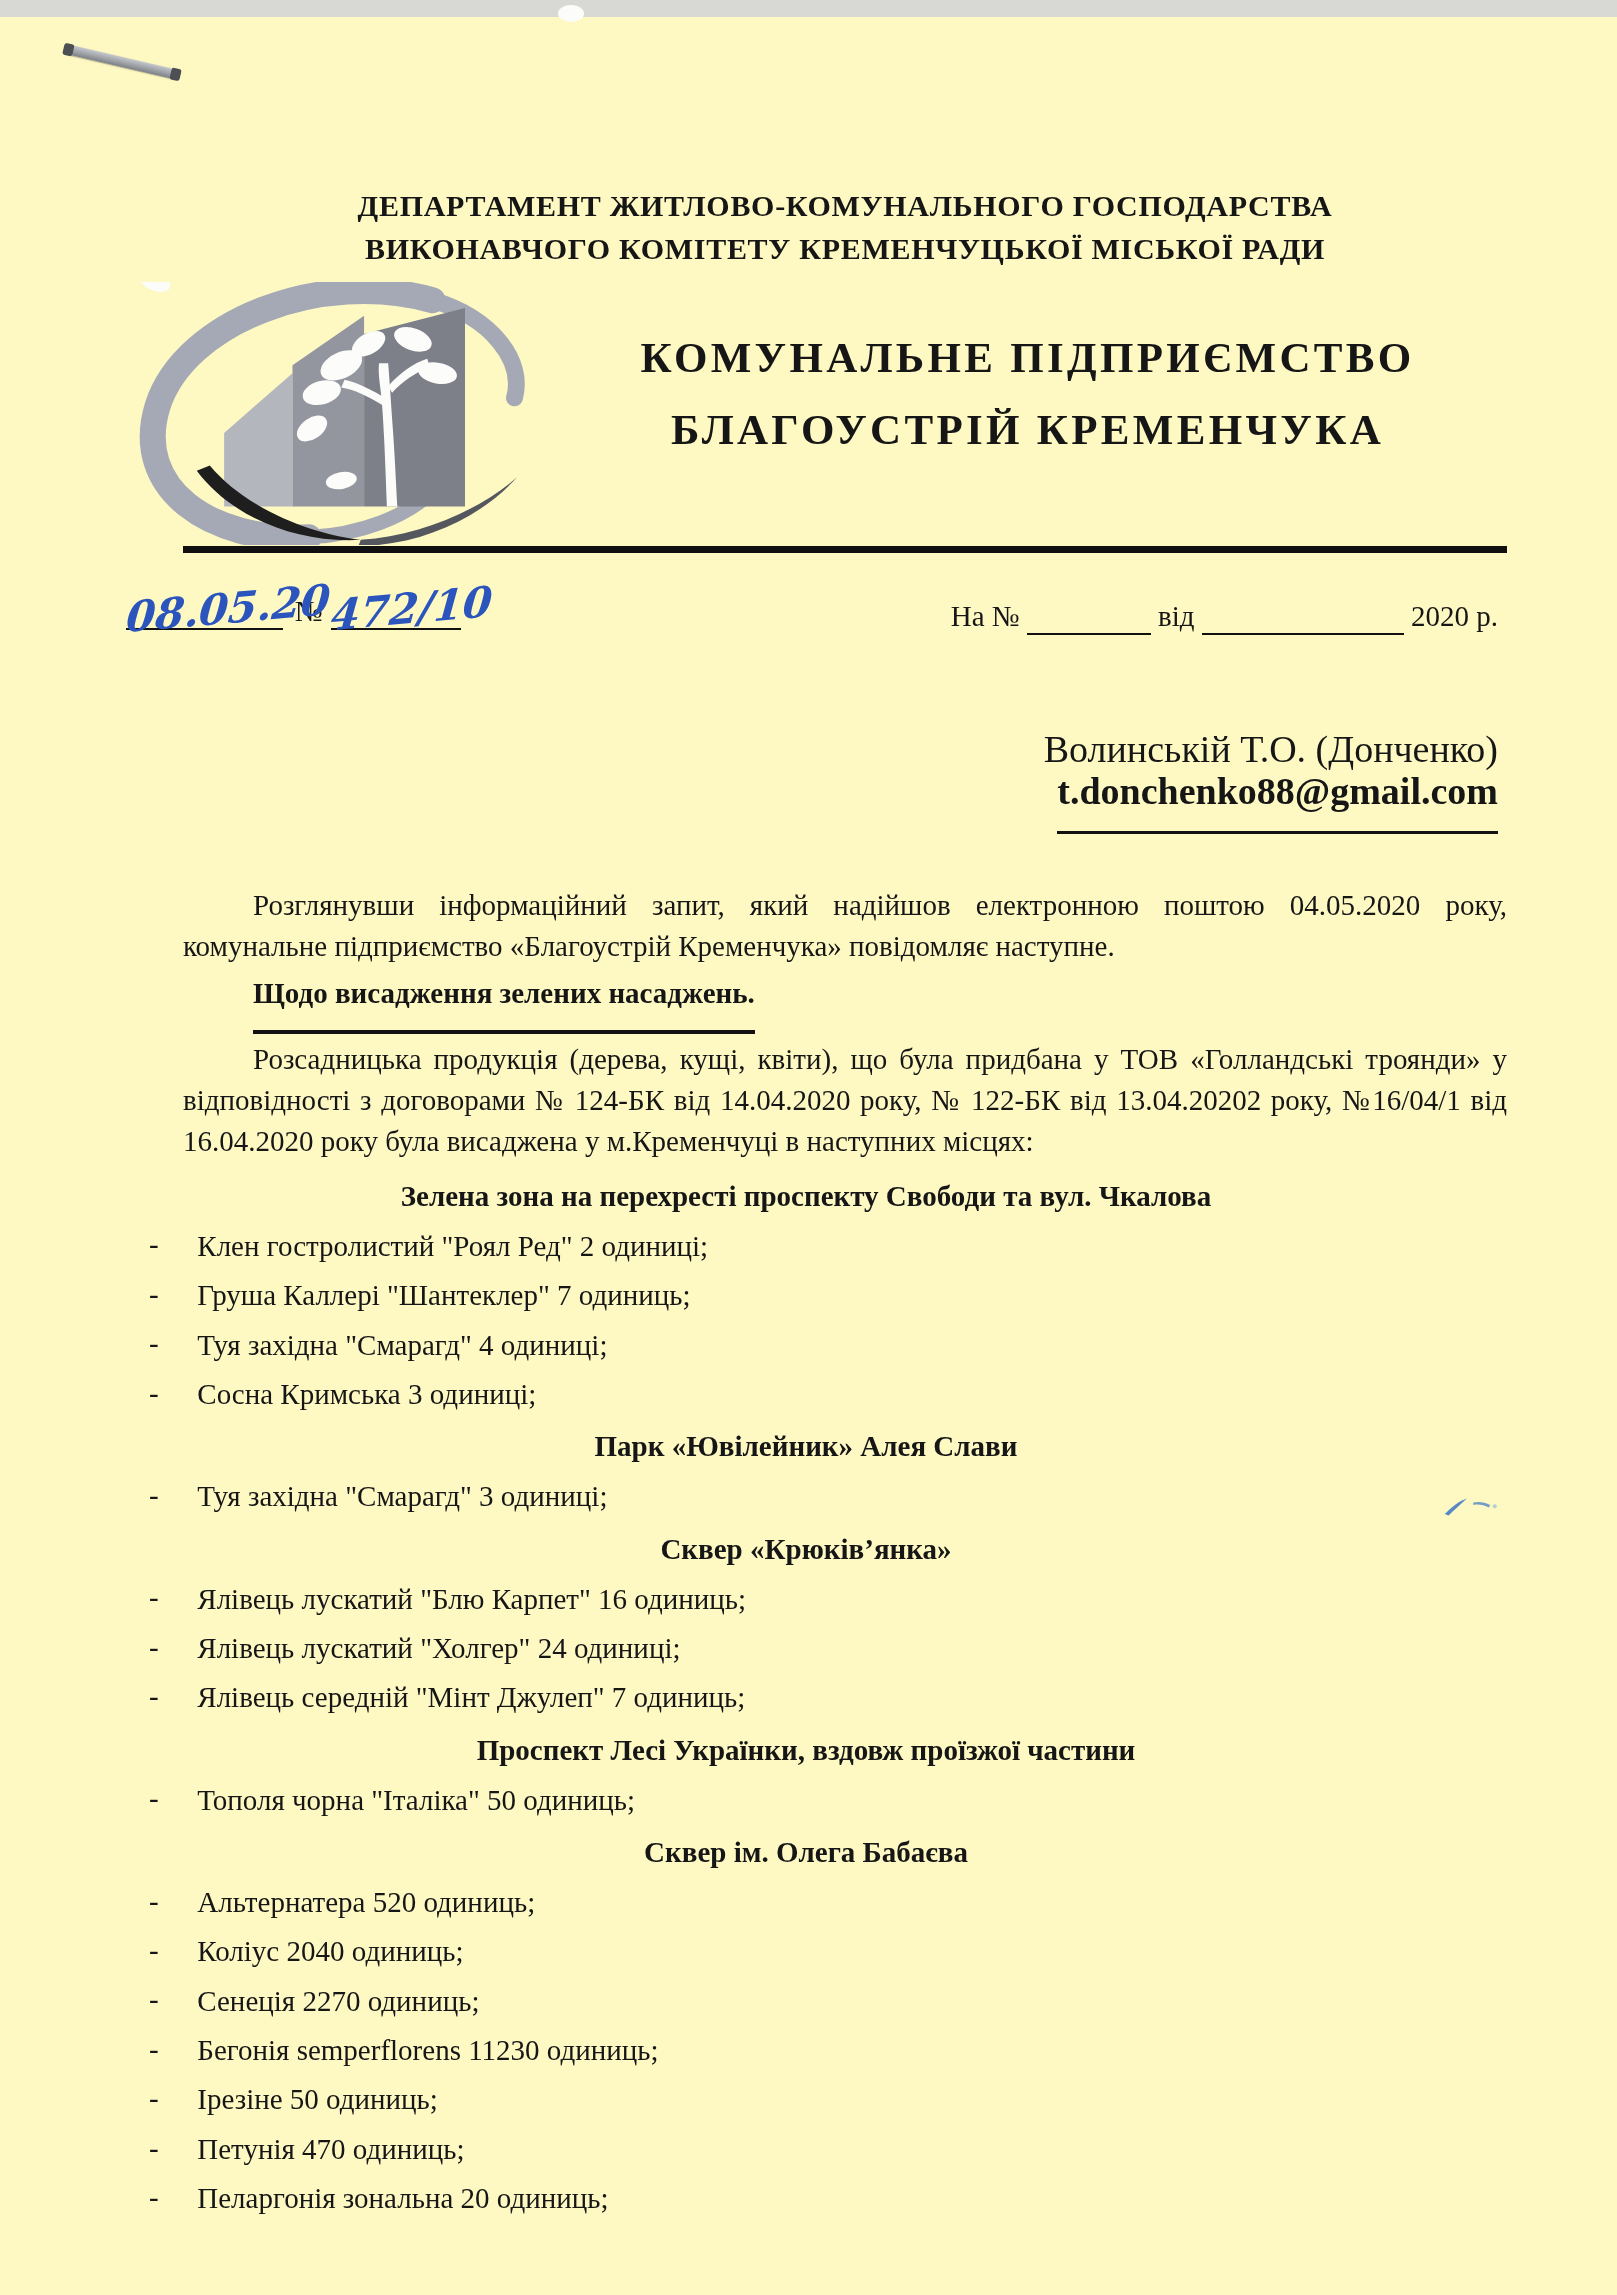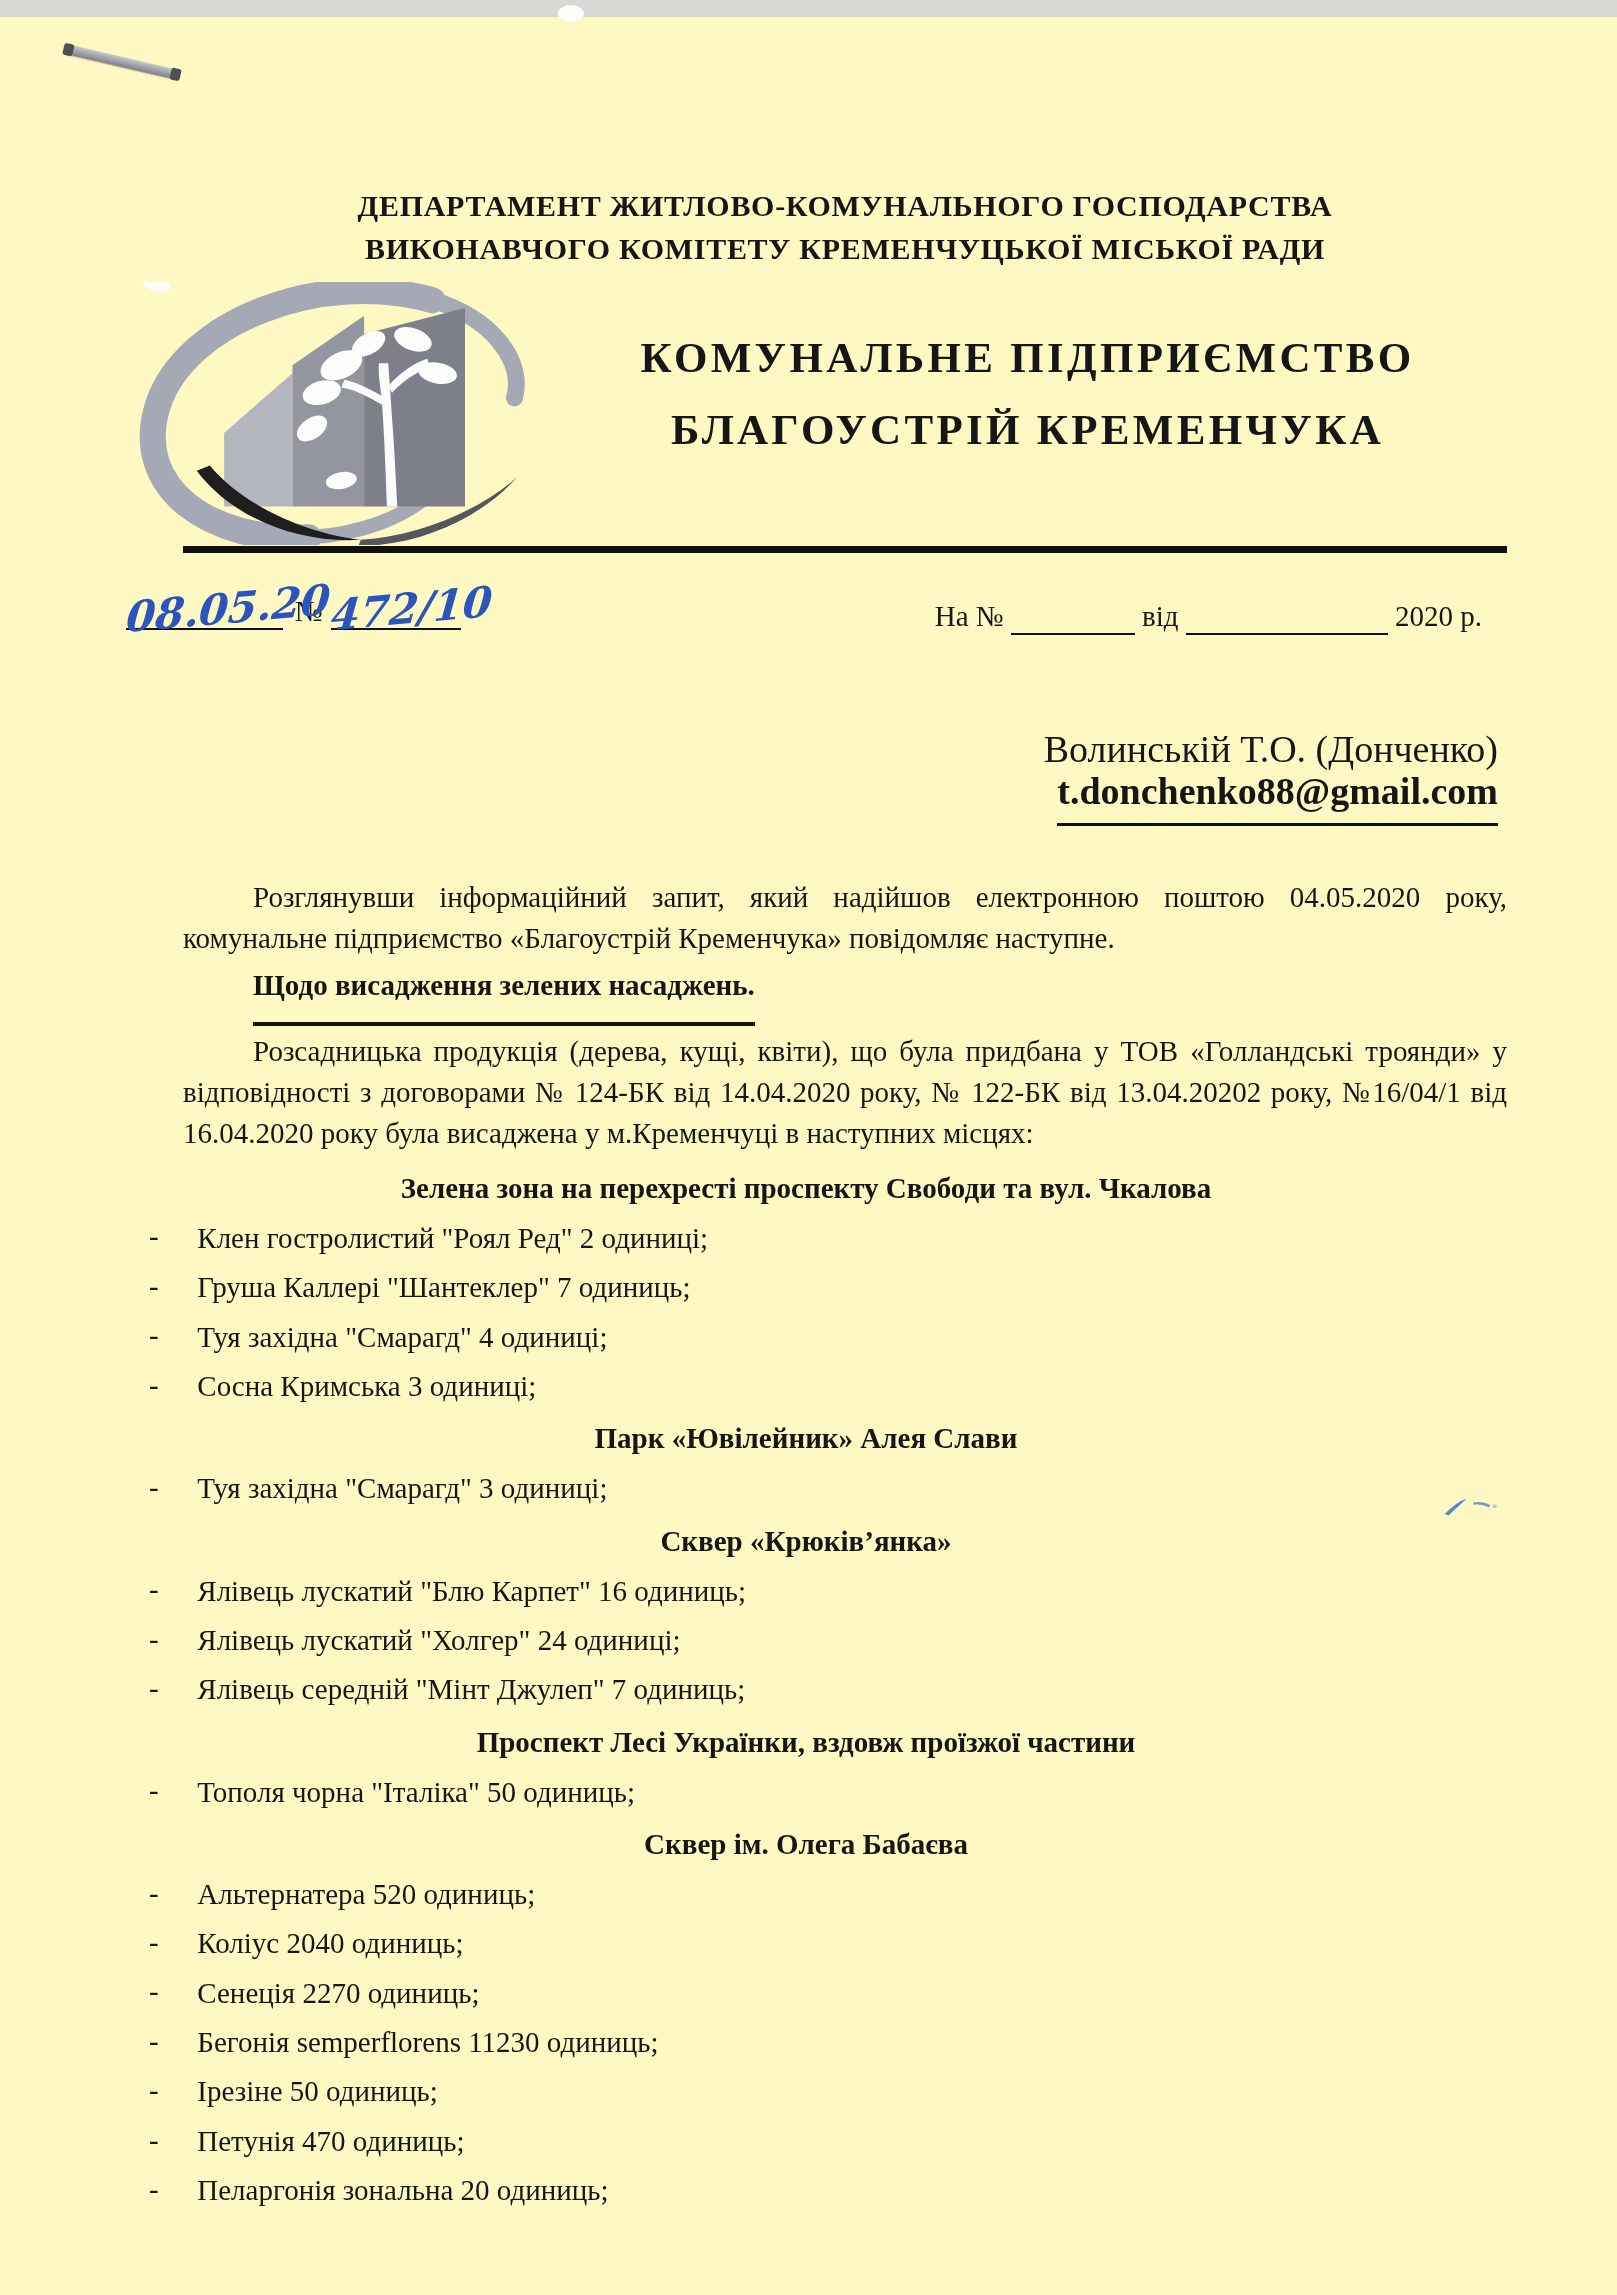--- a/index.html
+++ b/index.html
@@ -31,37 +31,37 @@
   .logo-row{position:relative;height:266px;margin-top:9px;}
   .logo{position:absolute;left:-57px;top:2.6px;width:428px;height:263px;}
   .company{position:absolute;left:365px;right:0;top:43px;text-align:center;font-weight:bold;font-size:43px;line-height:72px;letter-spacing:3.3px;}
 
   .rule{height:6.5px;background:#101010;margin-top:1.3px;}
 
   .addr{text-align:center;font-size:26px;line-height:33px;margin-top:7.8px;}
 
   .ref-row{position:relative;margin-top:33px;height:65px;font-size:29px;}
   .ref-left{position:absolute;left:-57px;top:0;white-space:nowrap;}
-  .ref-right{position:absolute;right:25px;top:14.3px;white-space:nowrap;}
+  .ref-right{position:absolute;right:9px;top:14.3px;white-space:nowrap;}
   .u{display:inline-block;border-bottom:2.6px solid #111;text-align:center;vertical-align:baseline;}
   .u-date{width:157px;}
   .u-num{width:130px;}
   .u-na{width:124px;}
   .u-vid{width:202px;}
   .no-label{margin:0 9px 0 11.7px;}
   .hw{
     display:inline-block;
     font-family:"DejaVu Serif", serif;font-style:italic;font-weight:bold;
     color:#2b55bd;font-size:42px;line-height:42px;
     transform:rotate(-5deg) skewX(-10deg);
     position:relative;top:2.6px;
   }
 
   .recipient{margin-top:77px;text-align:right;padding-right:9px;font-size:38px;line-height:42px;font-family:Liberation Serif, serif;}
-  .recipient .email{font-weight:bold;border-bottom:3.9px solid #111;display:inline-block;padding-bottom:11px;}
+  .recipient .email{font-weight:bold;border-bottom:3.9px solid #111;display:inline-block;padding-bottom:19px;}
 
   .bodytext{margin-top:51px;font-size:29px;line-height:41px;text-align:justify;}
   .p1{text-indent:70px;margin:0;}
   .subject{margin:6.5px 0 0 70px;font-weight:bold;}
   .subject span{border-bottom:4.6px solid #111;padding-bottom:16px;display:inline-block;}
   .p2{margin:5.2px 0 0 0;text-indent:70px;}
 
   .sec-h{text-align:center;font-weight:bold;font-size:29px;margin:14.3px 78px 13px 0;line-height:38px;}
   .li{position:relative;padding-left:14.3px;margin:12.4px 0;font-size:29px;line-height:37px;}
   .li .dash{position:absolute;left:-34px;top:-1.3px;}

